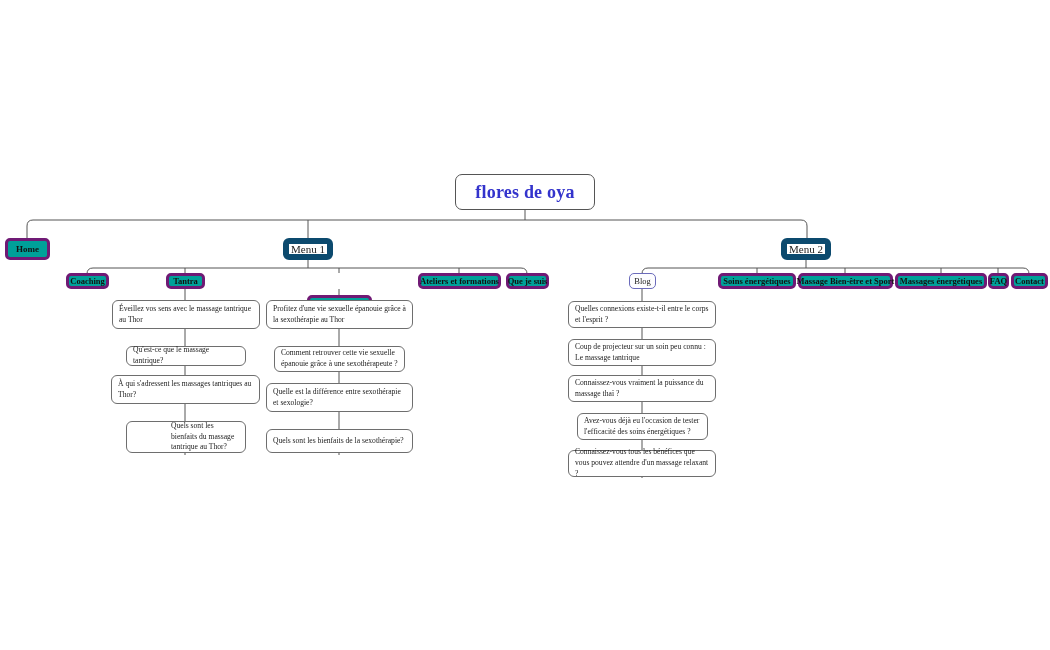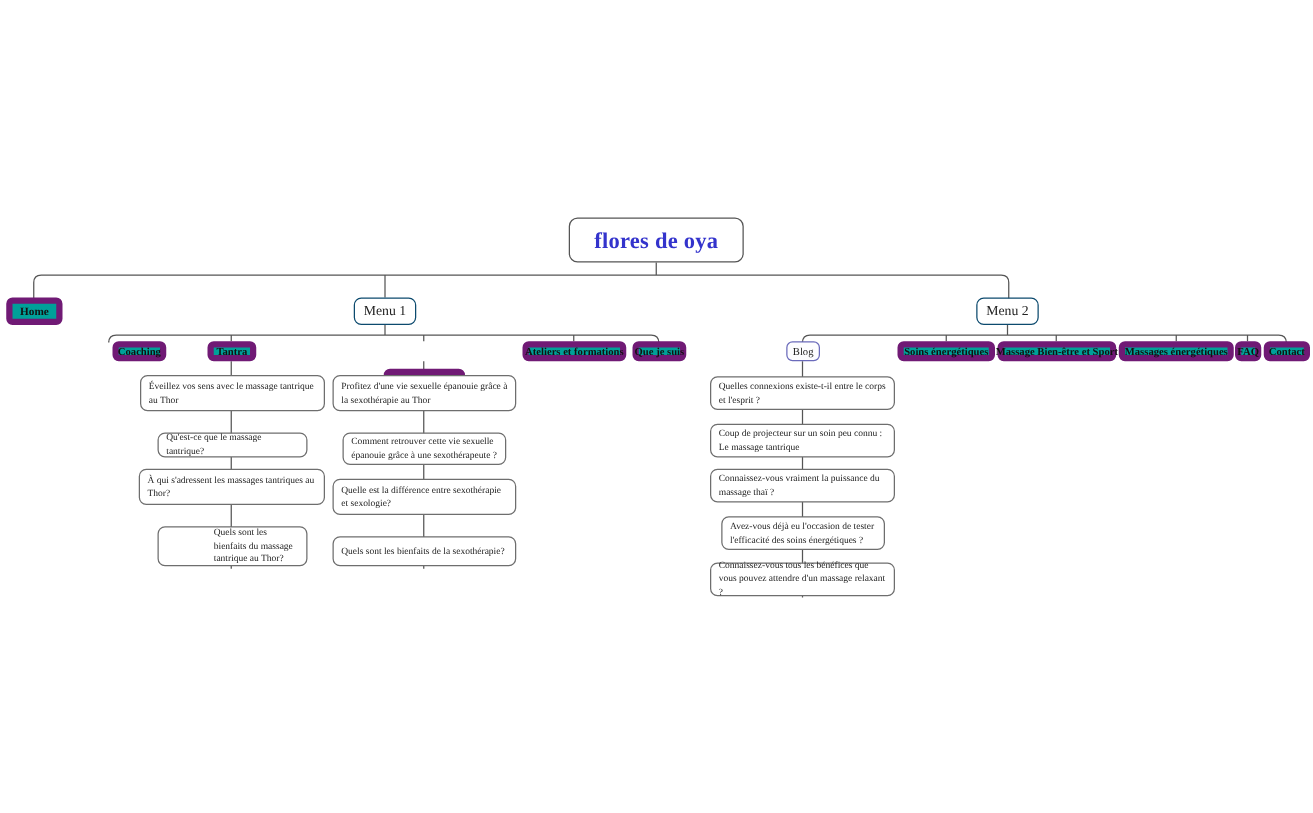--- a/index.html
+++ b/index.html
@@ -18,28 +18,28 @@
   
   .root{
     border:1px solid #555555;border-radius:7px;background:#ffffff;
     color:#3333cc;font-weight:bold;font-size:18px;
     display:flex;align-items:center;justify-content:center;
     text-align:center;letter-spacing:.2px;
   }
 
   
   .section{
-    border:1px solid #0c4a6e;border-radius:6px;background:#ffffff;
+    border:6px solid #0c4a6e;border-radius:6px;background:#ffffff;
     color:#222222;font-size:11px;
     display:flex;align-items:center;justify-content:center;text-align:center;
   }
 
   
   .page{
-    border:5px solid #701a75;border-radius:5px;background:#00a099;
+    border:3px solid #701a75;border-radius:5px;background:#00a099;
     color:#111111;font-size:8.5px;font-weight:bold;
     display:flex;align-items:center;justify-content:center;
     text-align:center;padding:0 5px;white-space:nowrap;
   }
 
   
   .blog{
     border:1px solid #6b6bbb;border-radius:5px;background:#fdfdff;
     color:#222222;font-size:8.5px;
     display:flex;align-items:center;justify-content:center;
@@ -89,21 +89,21 @@
       <path d="M642 289 L642 478"></path>
     </g>
   </svg>
 
   <div class="node root" style="left:455px;top:174px;width:140px;height:36px;">flores de oya</div>
 
   <div class="node page" style="left:5px;top:238px;width:45px;height:22px;font-size:9px;">Home</div>
   <div class="node section" style="left:283px;top:238px;width:50px;height:22px;">Menu 1</div>
   <div class="node section" style="left:781px;top:238px;width:50px;height:22px;">Menu 2</div>
 
-  <div class="node page" style="left:66px;top:273px;width:43px;height:16px;margin-left:24px;">Coaching</div>
+  <div class="node page" style="left:66px;top:273px;width:43px;height:16px;">Coaching</div>
   <div class="node page" style="left:166px;top:273px;width:39px;height:16px;">Tantra</div>
   <div class="node page" style="left:307px;top:273px;width:65px;height:16px;margin-top:22px;">Sexothérapie</div>
   <div class="node page" style="left:418px;top:273px;width:83px;height:16px;">Ateliers et formations</div>
   <div class="node page" style="left:506px;top:273px;width:43px;height:16px;">Que je suis</div>
 
   <div class="node blog" style="left:629px;top:273px;width:27px;height:16px;">Blog</div>
   <div class="node page" style="left:718px;top:273px;width:78px;height:16px;">Soins énergétiques</div>
   <div class="node page" style="left:798px;top:273px;width:95px;height:16px;">Massage Bien-être et Sport</div>
   <div class="node page" style="left:895px;top:273px;width:92px;height:16px;">Massages énergétiques</div>
   <div class="node page" style="left:988px;top:273px;width:21px;height:16px;">FAQ</div>

